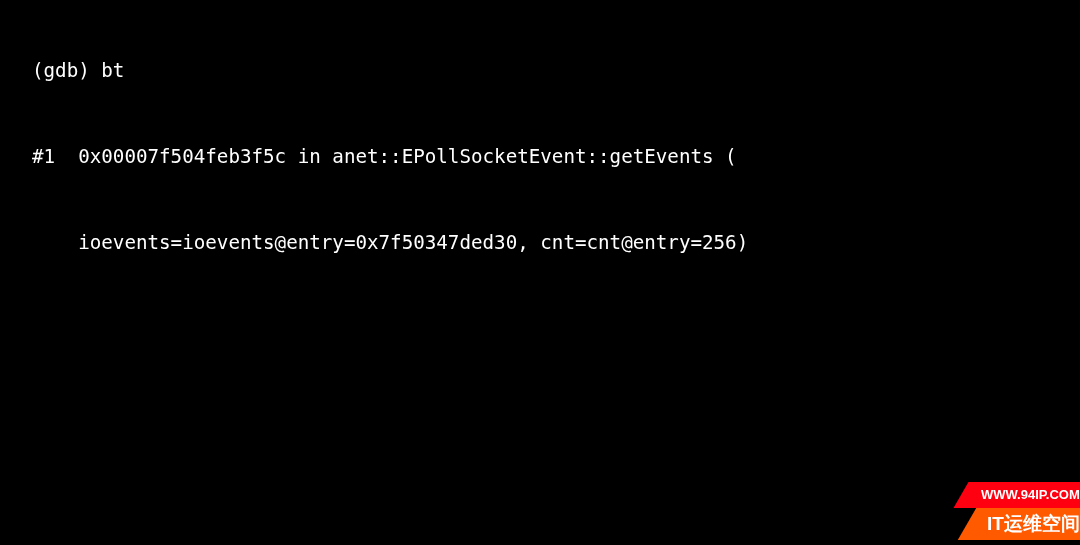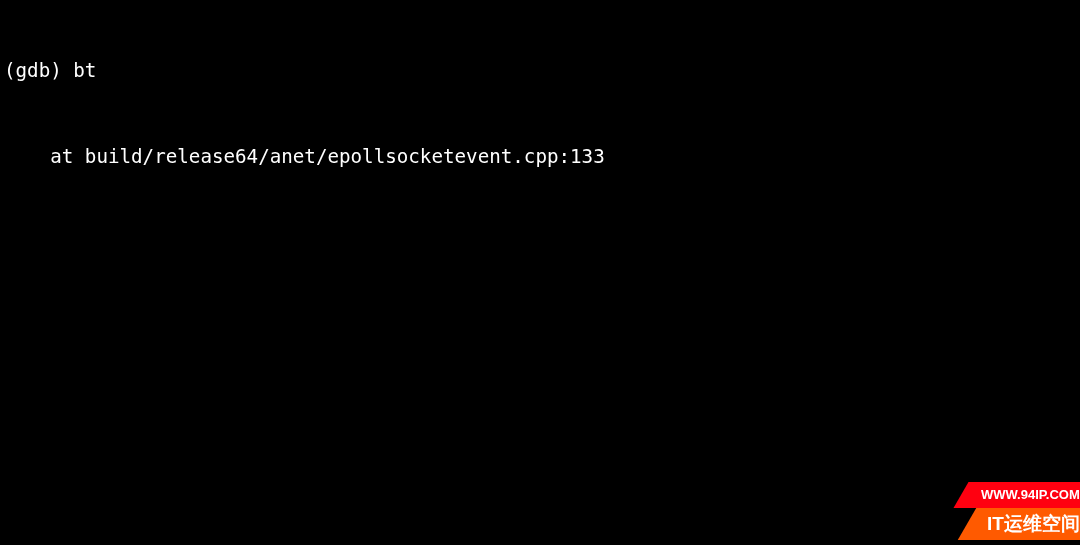--- a/index.html
+++ b/index.html
@@ -15,20 +15,21 @@
     font-size: 19.2px;
     line-height: 28.6px;
     color: #fff;
     white-space: pre;
     padding: 0 4px;
     letter-spacing: 0px;
     font-weight: 500;
   }
   .terminal div {
     white-space: pre;
+    margin-left: 28px;
   }
 
   
   .wm {
     position: absolute;
     right: -40px;
     transform: skewX(-30deg);
     color: #fff;
     font-family: Arial, "Helvetica Neue", sans-serif;
     font-weight: 700;
@@ -52,21 +53,22 @@
     height: 32px;
     line-height: 32px;
     font-size: 19px;
   }
 </style>
 </head>
 <body>
 
 <div class="terminal">
   <div>(gdb) bt</div>
-  <div>    at build/release64/anet/epollsocketevent.cpp:133</div>
+  <div>#1  0x00007f504feb3f5c in anet::EPollSocketEvent::getEvents (</div>
+  <div>    ioevents=ioevents@entry=0x7f50347ded30, cnt=cnt@entry=256)</div>
   
   
   
   
   
   
   
   
   
   

